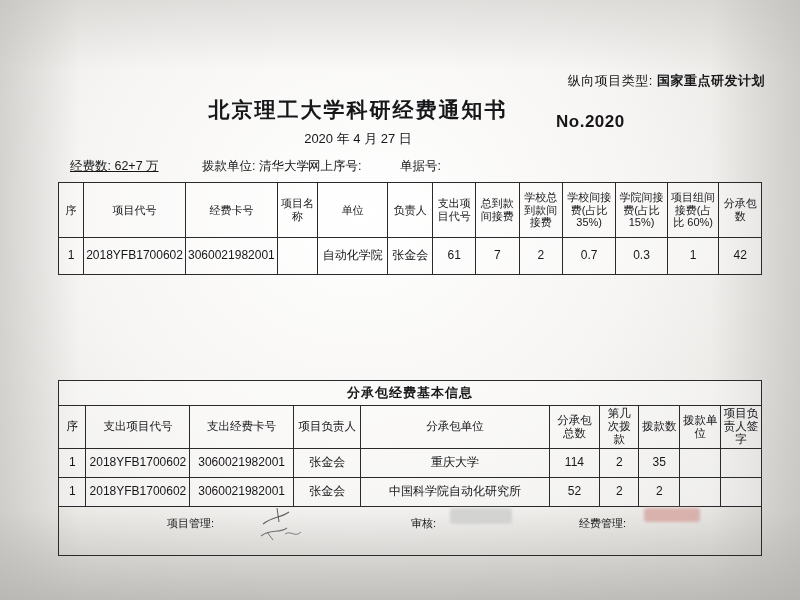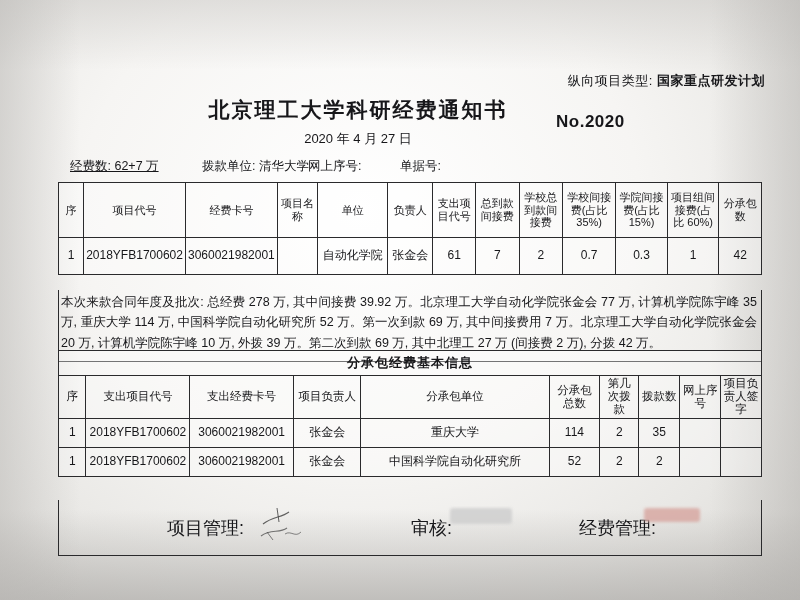--- a/index.html
+++ b/index.html
@@ -148,21 +148,21 @@
     box-sizing: border-box;
     font-size: 12.5px;
     line-height: 1.62;
     padding: 2px 4px 0 2px;
     text-align: justify;
   }
 
   
   #table-sub {
     left: 58px;
-    top: 350px;
+    top: 380px;
     width: 704px;
   }
   #table-sub .band {
     font-size: 13px;
     font-weight: bold;
     height: 22px;
     letter-spacing: 1px;
   }
   #table-sub th { height: 38px; font-weight: normal; font-size: 11.5px; }
   #table-sub td { height: 26px; font-size: 12px; }
@@ -170,21 +170,21 @@
   
   .footer-box {
     position: absolute;
     left: 58px;
     top: 500px;
     width: 704px;
     height: 56px;
     border: 1px solid #2a2a2c;
     border-top: none;
     box-sizing: border-box;
-    font-size: 18px;
+    font-size: 11px;
   }
   .footer-item {
     position: absolute;
     top: 16px;
     white-space: nowrap;
   }
   .f-1 { left: 108px; }
   .f-2 { left: 352px; }
   .f-3 { left: 520px; }
 
@@ -283,21 +283,20 @@
           <td>7</td>
           <td>2</td>
           <td>0.7</td>
           <td>0.3</td>
           <td>1</td>
           <td>42</td>
         </tr>
       </tbody>
     </table>
 
-    <div class="para-box">本次来款合同年度及批次: 总经费 278 万, 其中间接费 39.92 万。北京理工大学自动化学院张金会 77 万, 计算机学院陈宇峰 35 万, 重庆大学 114 万, 中国科学院自动化研究所 52 万。第一次到款 69 万, 其中间接费用 7 万。北京理工大学自动化学院张金会 20 万, 计算机学院陈宇峰 10 万, 外拨 39 万。第二次到款 69 万, 其中北理工 27 万 (间接费 2 万), 分拨 42 万。</div>
 
     <table class="grid" id="table-sub">
       <colgroup>
         <col style="width:28px">
         <col style="width:104px">
         <col style="width:104px">
         <col style="width:70px">
         <col style="width:196px">
         <col style="width:52px">
         <col style="width:40px">
@@ -311,21 +310,21 @@
         </tr>
         <tr>
           <th>序</th>
           <th>支出项目代号</th>
           <th>支出经费卡号</th>
           <th>项目负责人</th>
           <th>分承包单位</th>
           <th>分承包总数</th>
           <th>第几次拨款</th>
           <th>拨款数</th>
-          <th>网上序号</th>
+          <th>拨款单位</th>
           <th>项目负责人签字</th>
         </tr>
       </thead>
       <tbody>
         <tr>
           <td>1</td>
           <td>2018YFB1700602</td>
           <td>3060021982001</td>
           <td>张金会</td>
           <td>重庆大学</td>

